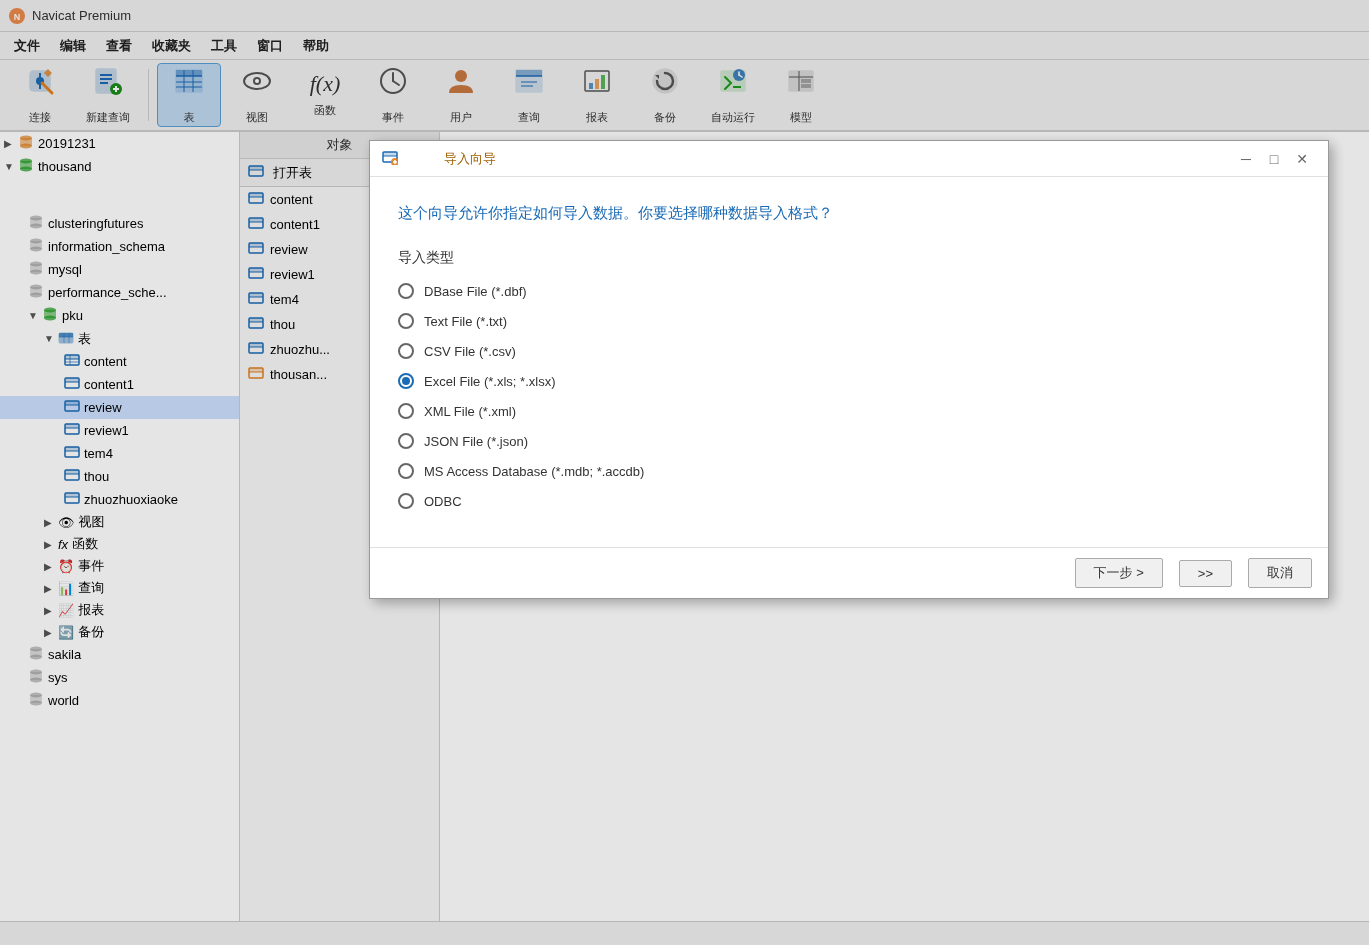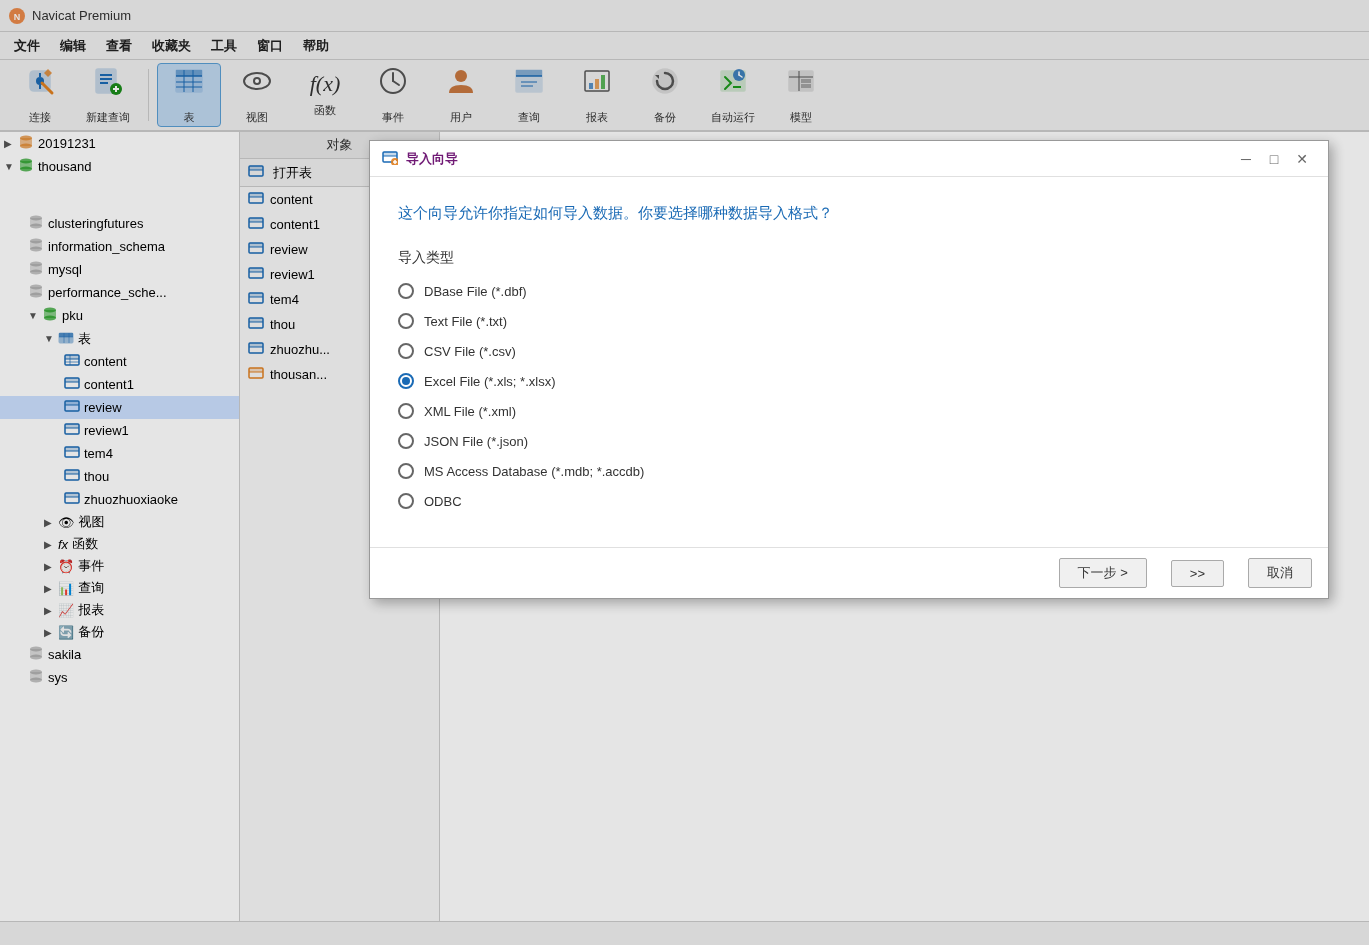--- a/index.html
+++ b/index.html
@@ -94,21 +94,21 @@
     .dialog {
       width: 960px; background: #fff; border: 1px solid #999;
       box-shadow: 4px 4px 12px rgba(0,0,0,0.3);
       display: flex; flex-direction: column;
     }
     .dialog-titlebar {
       display: flex; align-items: center; height: 36px; background: #fff;
       border-bottom: 1px solid #e0e0e0; padding: 0 12px; flex-shrink: 0;
     }
     .dialog-title-icon { font-size: 16px; margin-right: 8px; color: #1a6ab5; }
-    .dialog-title-text { font-size: 13px; font-weight: bold; flex: 1; color: #701a75; }
+    .dialog-title-text { font-size: 13px; font-weight: normal; flex: 1; color: #a16207; margin-left: 38px; }
     .dialog-ctrl-btn {
       width: 28px; height: 24px; display: flex; align-items: center; justify-content: center;
       cursor: pointer; font-size: 14px; color: #666; border: none; background: transparent;
       border-radius: 2px;
     }
 
     .dialog-body {
       padding: 24px 28px; flex: 1;
     }
     .dialog-intro {
@@ -126,21 +126,21 @@
       background: #fff;
     }
     .radio-circle.checked { border-color: #1a6ab5; }
     .radio-circle.checked::after {
       content: ''; width: 8px; height: 8px; border-radius: 50%; background: #1a6ab5;
     }
     .radio-label { font-size: 13px; color: #333; }
 
     .dialog-footer {
       display: flex; align-items: center; justify-content: flex-end;
-      padding: 10px 16px; border-top: 1px solid #e0e0e0; gap: 24px; flex-shrink: 0;
+      padding: 10px 16px; border-top: 1px solid #e0e0e0; gap: 16px; flex-shrink: 0;
     }
     .dialog-footer-btn {
       padding: 5px 18px; font-size: 13px; cursor: pointer; background: #f0f0f0;
       border: 1px solid #aaa; border-radius: 2px; color: #333;
     }
 
     
     ::-webkit-scrollbar { width: 8px; height: 8px; }
     ::-webkit-scrollbar-track { background: #f0f0f0; }
     ::-webkit-scrollbar-thumb { background: #c0c0c0; border-radius: 4px; }
@@ -546,20 +546,30 @@
       <span class="tree-icon">
         <svg width="16" height="16" viewBox="0 0 16 16">
           <ellipse cx="8" cy="4" rx="6" ry="2.5" fill="#888" opacity="0.5"></ellipse>
           <rect x="2" y="4" width="12" height="8" fill="#888" opacity="0.3"></rect>
           <ellipse cx="8" cy="12" rx="6" ry="2.5" fill="#888" opacity="0.5"></ellipse>
         </svg>
       </span>
       <span class="tree-label">sys</span>
     </div>
 
+    <div class="tree-item" style="padding-left: 28px;">
+      <span class="tree-icon">
+        <svg width="16" height="16" viewBox="0 0 16 16">
+          <ellipse cx="8" cy="4" rx="6" ry="2.5" fill="#888" opacity="0.5"></ellipse>
+          <rect x="2" y="4" width="12" height="8" fill="#888" opacity="0.3"></rect>
+          <ellipse cx="8" cy="12" rx="6" ry="2.5" fill="#888" opacity="0.5"></ellipse>
+        </svg>
+      </span>
+      <span class="tree-label">world</span>
+    </div>
   </div>
 
   <div class="object-panel">
     <div class="object-panel-header">对象</div>
 
     <div class="open-table-btn">
       <span>
         <svg width="16" height="16" viewBox="0 0 16 16">
           <rect x="1" y="3" width="14" height="10" rx="1" fill="none" stroke="#1a6ab5" stroke-width="1.5"></rect>
           <line x1="1" y1="7" x2="15" y2="7" stroke="#1a6ab5" stroke-width="1"></line>

